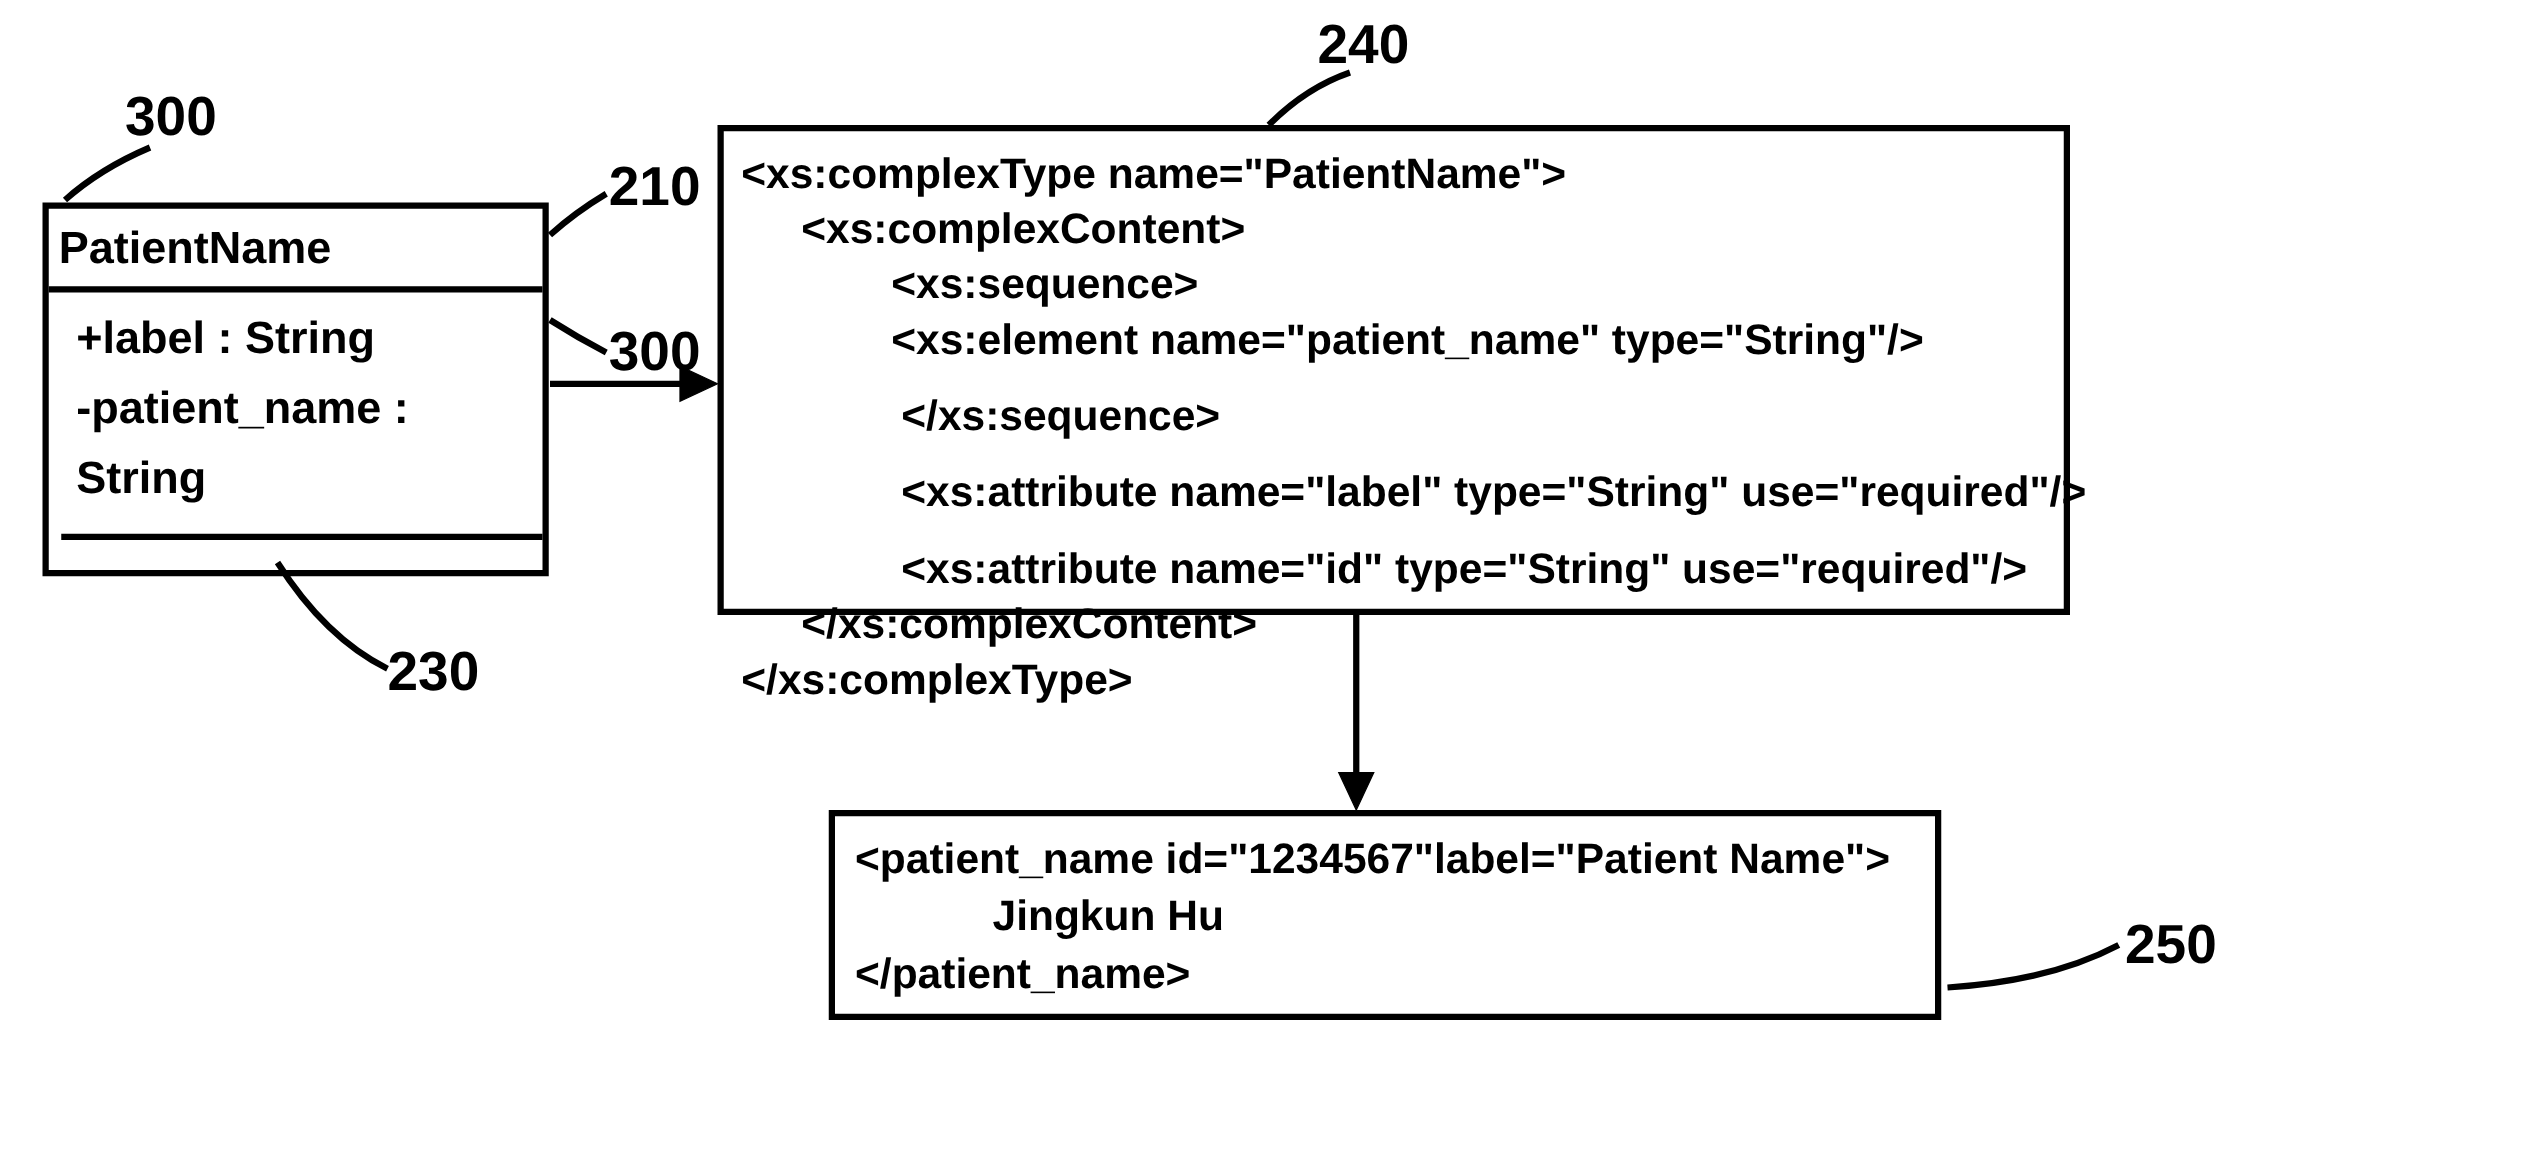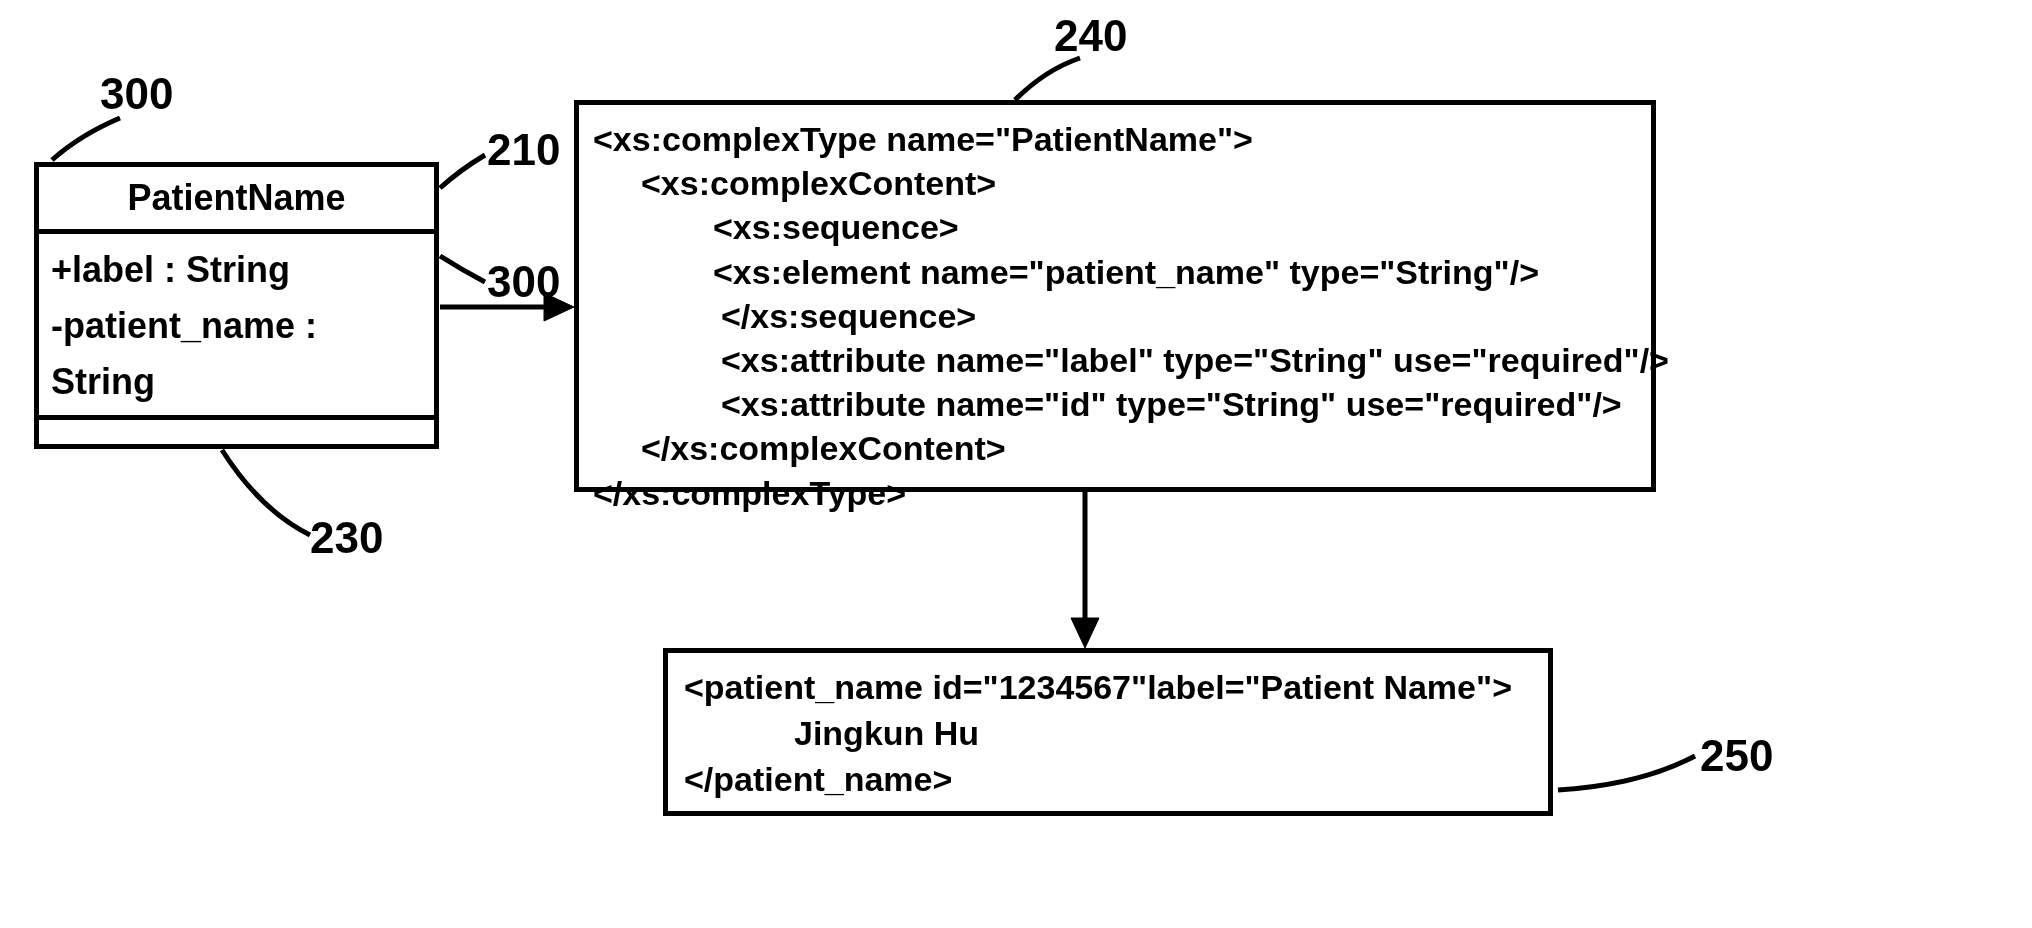--- a/index.html
+++ b/index.html
@@ -23,28 +23,29 @@
   
   .uml-box {
     position: absolute;
     left: 34px;
     top: 162px;
     width: 405px;
     border: 5px solid #000;
     background: #fff;
   }
   .uml-title {
-    text-align: center;
+    text-align: left;
     font-size: 36px;
     padding: 10px 8px;
     border-bottom: 5px solid #000;
   }
   .uml-attrs {
-    padding: 8px 12px 6px 12px;
+    padding: 8px 12px 18px 12px;
     border-bottom: 5px solid #000;
+    margin-left: 10px;
   }
   .uml-attr {
     font-size: 36px;
     line-height: 1.55;
   }
   .uml-ops {
     height: 24px;
   }
   
   .schema-box {
@@ -57,21 +58,21 @@
     background: #fff;
     padding: 12px 14px 10px 14px;
   }
   .schema-line {
     font-size: 34px;
     line-height: 1.3;
     white-space: nowrap;
   }
   .ind1 { padding-left: 48px; }
   .ind2 { padding-left: 120px; }
-  .ind3 { padding-left: 128px; }
+  .ind3 { padding-left: 128px; margin-top: 17px; }
   
   .instance-box {
     position: absolute;
     left: 663px;
     top: 648px;
     width: 890px;
     height: 168px;
     border: 5px solid #000;
     background: #fff;
     padding: 12px 16px 10px 16px;

